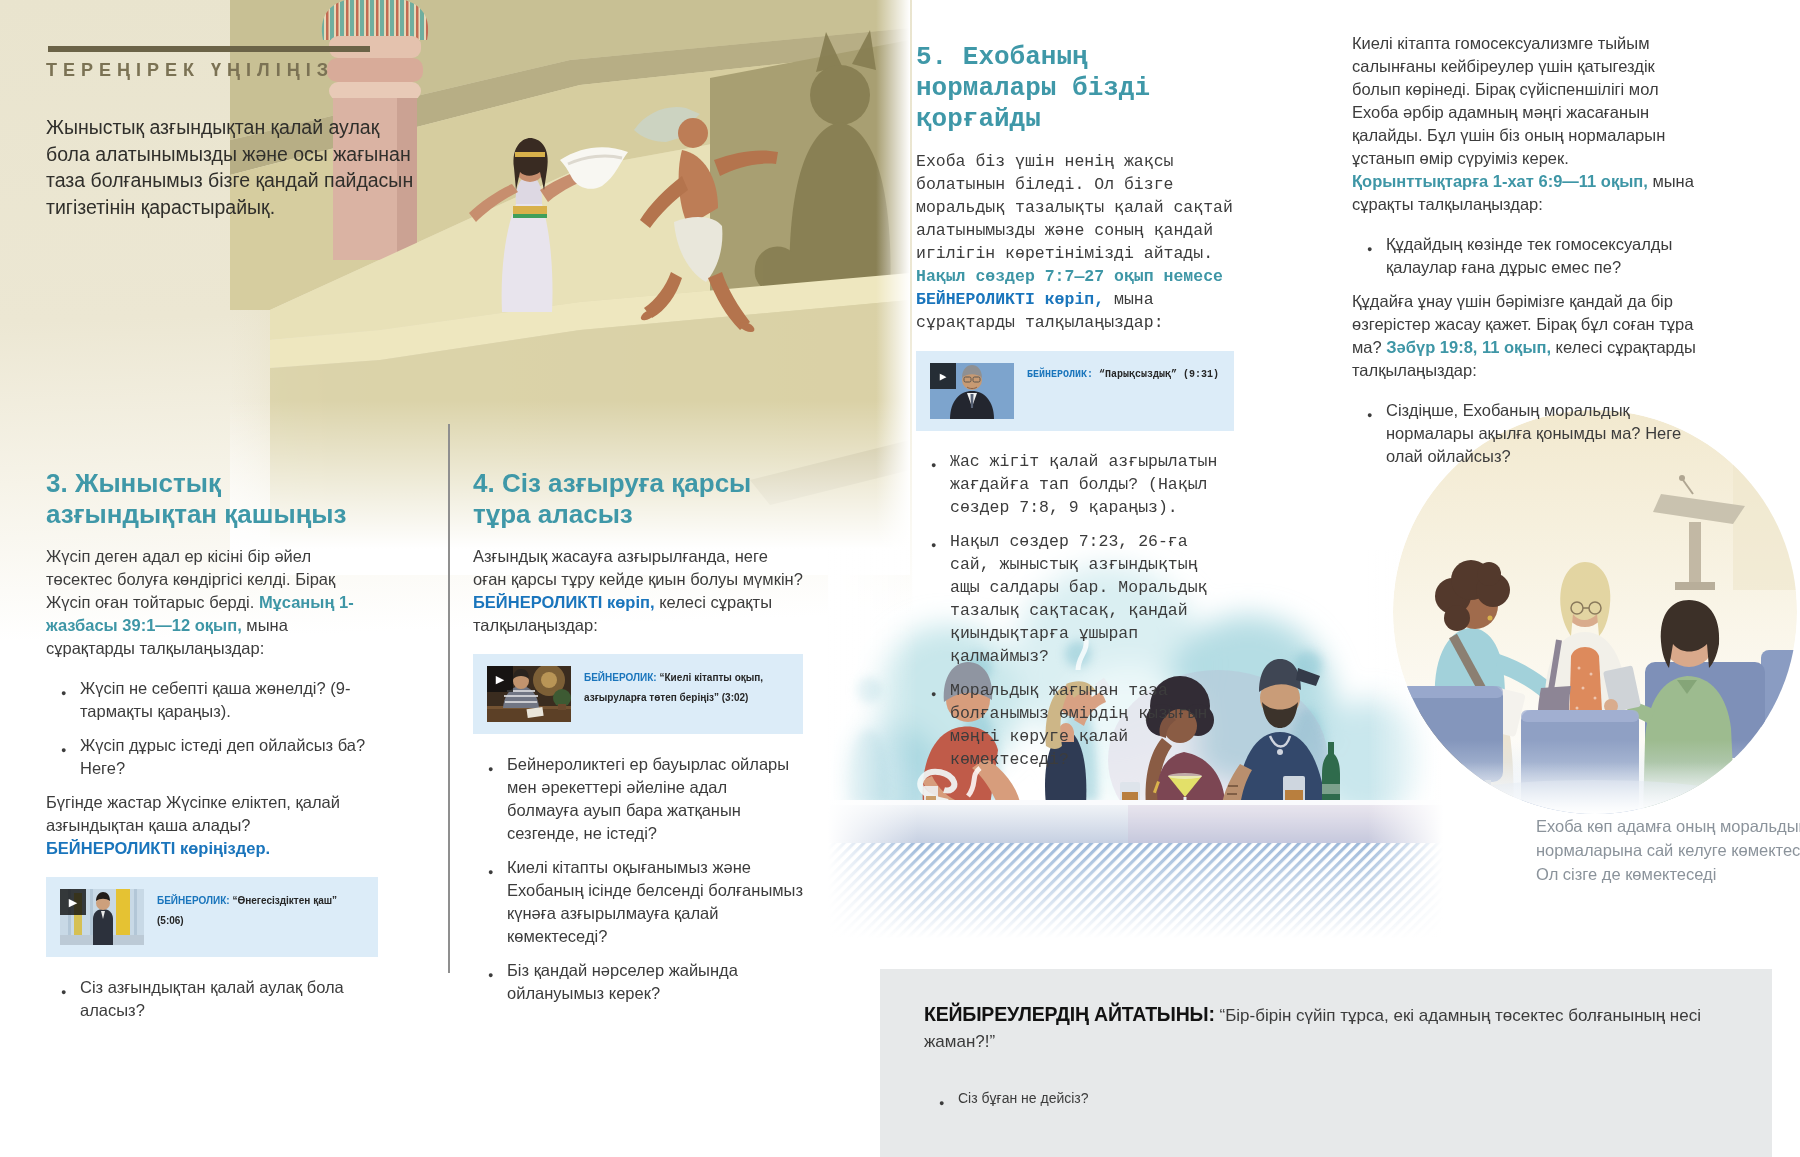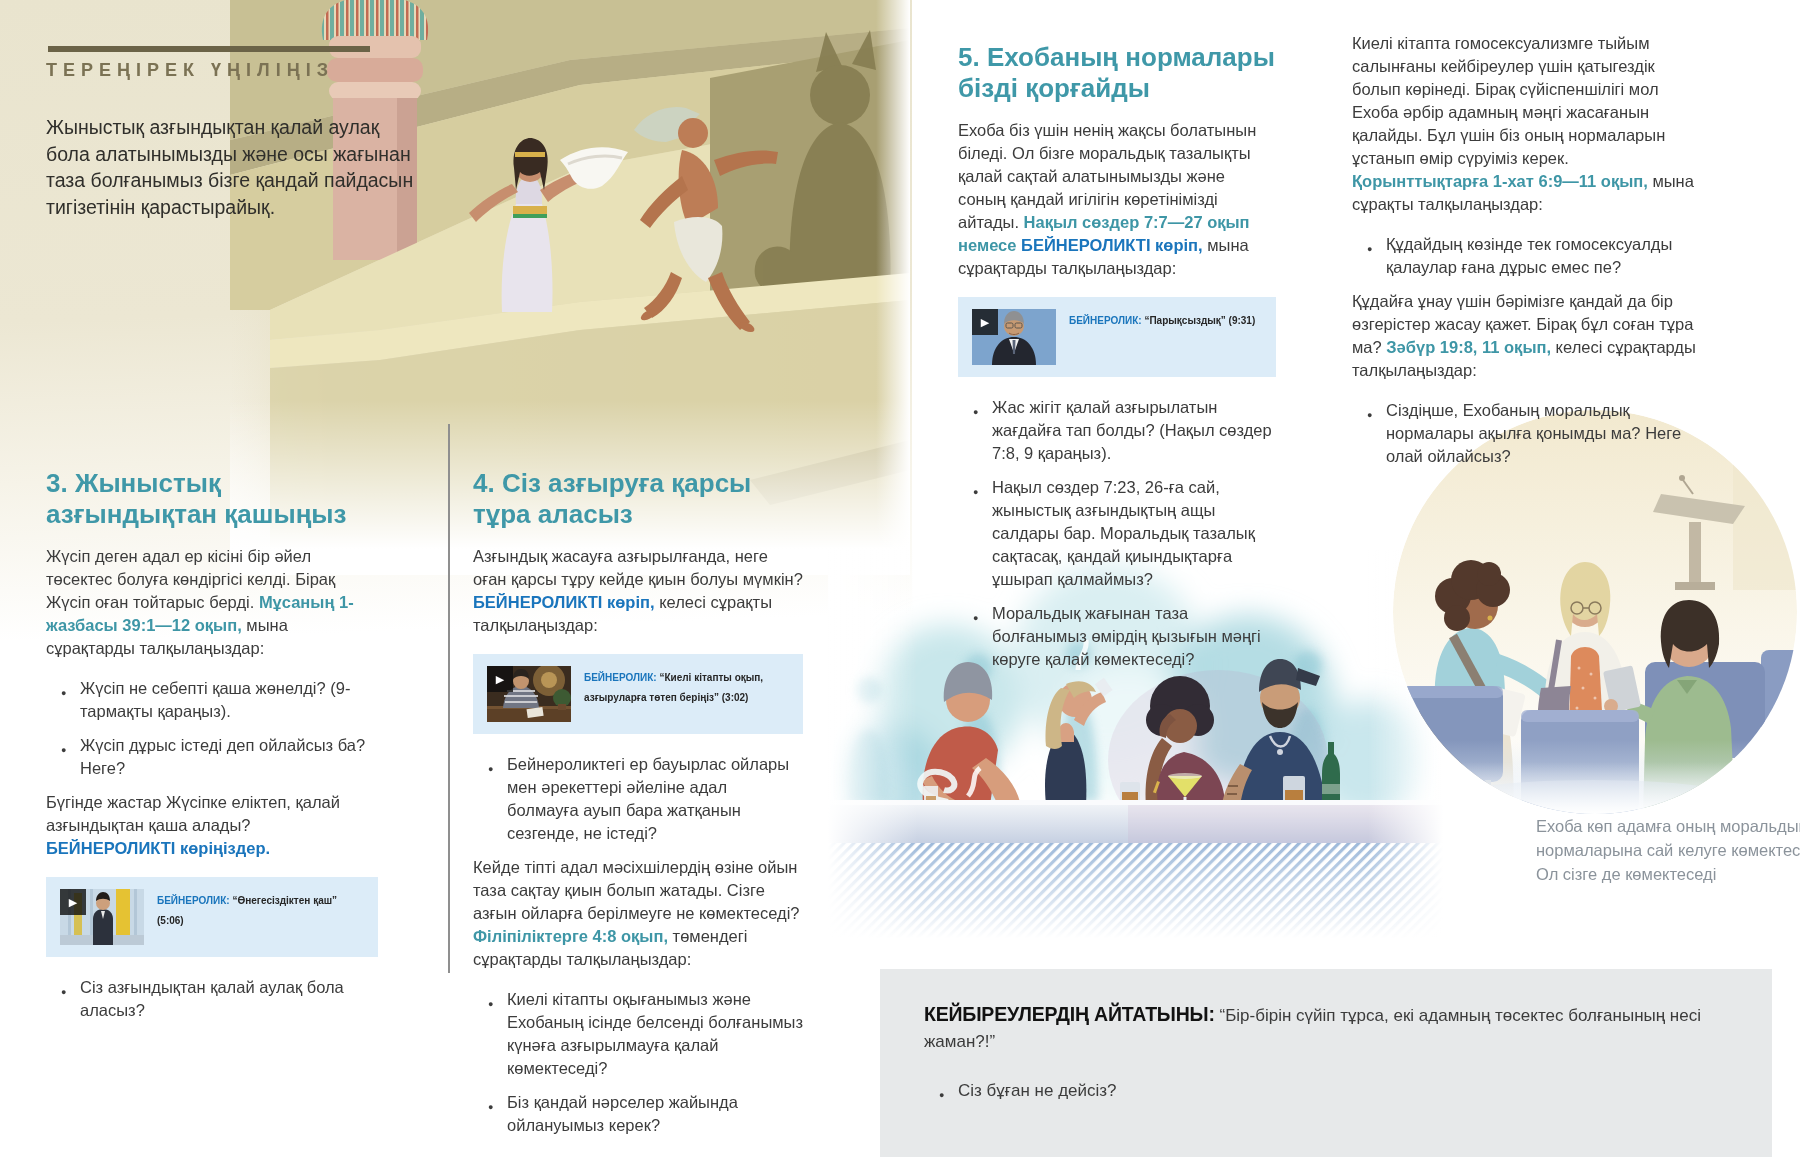--- a/index.html
+++ b/index.html
@@ -16,21 +16,21 @@
   #egypt-illu{left:230px;top:0;width:680px;height:575px;z-index:1;}
   
   #hdr-rule{left:48px;top:46px;width:322px;height:6px;background:#6b6347;z-index:5;}
   #hdr-title{left:46px;top:60px;z-index:5;font-size:18px;font-weight:bold;
     letter-spacing:6px;color:#7b7254;}
   #intro{left:46px;top:114px;width:378px;z-index:5;font-size:19.5px;line-height:26.5px;color:#302f2b;}
   
   .col{z-index:5;}
   #col1{left:46px;top:468px;width:332px;}
   #col2{left:473px;top:468px;width:330px;}
-  #col3{left:958px;top:42px;width:318px;}
+  #col3{left:916px;top:42px;width:318px;font-family:Liberation Mono, monospace;}
   #col4{left:1352px;top:32px;width:348px;}
   #divider{left:448px;top:424px;width:2px;height:549px;background:#8f8f8f;z-index:5;}
   h2{font-size:26px;line-height:31px;color:#3f98a8;margin:0 0 15px 0;font-weight:bold;}
   p{font-size:16.5px;line-height:23px;margin:0 0 17px 0;}
   .bullets{margin:0 0 8px 0;}
   .bullet{position:relative;padding-left:34px;margin:0 0 11px 0;font-size:16.5px;line-height:23px;}
   .bullet::before{content:"●";position:absolute;left:15px;top:5px;font-size:9px;color:#3c3c3c;}
   .slink{color:#3e96a6;font-weight:bold;cursor:pointer;}
   .vlink{color:#1a75bc;font-weight:bold;cursor:pointer;}
   
@@ -43,21 +43,21 @@
   .vb-label{color:#1a75bc;}
   
   #bar-illu{left:828px;top:550px;width:615px;height:420px;z-index:1;}
   #circle-illu{left:1393px;top:410px;width:404px;height:404px;z-index:1;}
   #caption{left:1536px;top:814px;width:312px;z-index:5;font-size:16.5px;line-height:24px;color:#8b939b;}
   
   #graybox{left:880px;top:969px;width:892px;height:188px;background:#e7e9ea;z-index:4;
     padding:32px 70px 0 44px;box-sizing:border-box;}
   #graybox .gb-line{font-size:17px;line-height:26px;color:#3b3b3b;}
   .gb-label{font-size:19.5px;font-weight:bold;color:#121212;letter-spacing:-0.2px;}
-  #graybox .bullet{margin-top:24px;font-size:17px;}
+  #graybox .bullet{margin-top:32px;font-size:14px;}
 </style>
 </head>
 <body>
 
 <div class="abs" id="left-bg"></div>
 
 <svg class="abs" id="egypt-illu" viewBox="0 0 680 575" aria-hidden="true">
   <defs>
     <linearGradient id="egBase" x1="0" y1="0" x2="1" y2="0">
       <stop offset="0" stop-color="#e9e3cb" stop-opacity="0"></stop>
@@ -201,21 +201,20 @@
       </svg>
       <div class="playbtn">
           <span>▶</span>
         </div>
     </div>
     <div class="vb-text"><span class="vb-label">БЕЙНЕРОЛИК:</span><span> “Киелі кітапты оқып, азғыруларға төтеп беріңіз” (3:02)</span></div>
   </div>
   <div class="bullets">
     <div class="bullet"><span>Бейнероликтегі ер бауырлас ойлары мен әрекеттері әйеліне адал болмауға ауып бара жатқанын сезгенде, не істеді?</span></div>
   </div>
-  <p><span>Кейде тіпті адал мәсіхшілердің өзіне ойын таза сақтау қиын болып жатады. Сізге азғын ойларға берілмеуге не көмектеседі? </span><span class="slink">Філіпіліктерге 4:8 оқып,</span><span> төмендегі сұрақтарды талқылаңыздар:</span></p>
   <div class="bullets">
     <div class="bullet"><span>Киелі кітапты оқығанымыз және Ехобаның ісінде белсенді болғанымыз күнәға азғырылмауға қалай көмектеседі?</span></div>
     <div class="bullet"><span>Біз қандай нәрселер жайында ойлануымыз керек?</span></div>
   </div>
 </section>
 
 <section class="abs col" id="col3">
   <h2>5. Ехобаның нормалары бізді қорғайды</h2>
   <p><span>Ехоба біз үшін ненің жақсы болатынын біледі. Ол бізге моральдық тазалықты қалай сақтай алатынымызды және соның қандай игілігін көретінімізді айтады. </span><span class="slink">Нақыл сөздер 7:7—27 оқып немесе </span><span class="vlink">БЕЙНЕРОЛИКТІ көріп,</span><span> мына сұрақтарды талқылаңыздар:</span></p>
   <div class="videobox">

